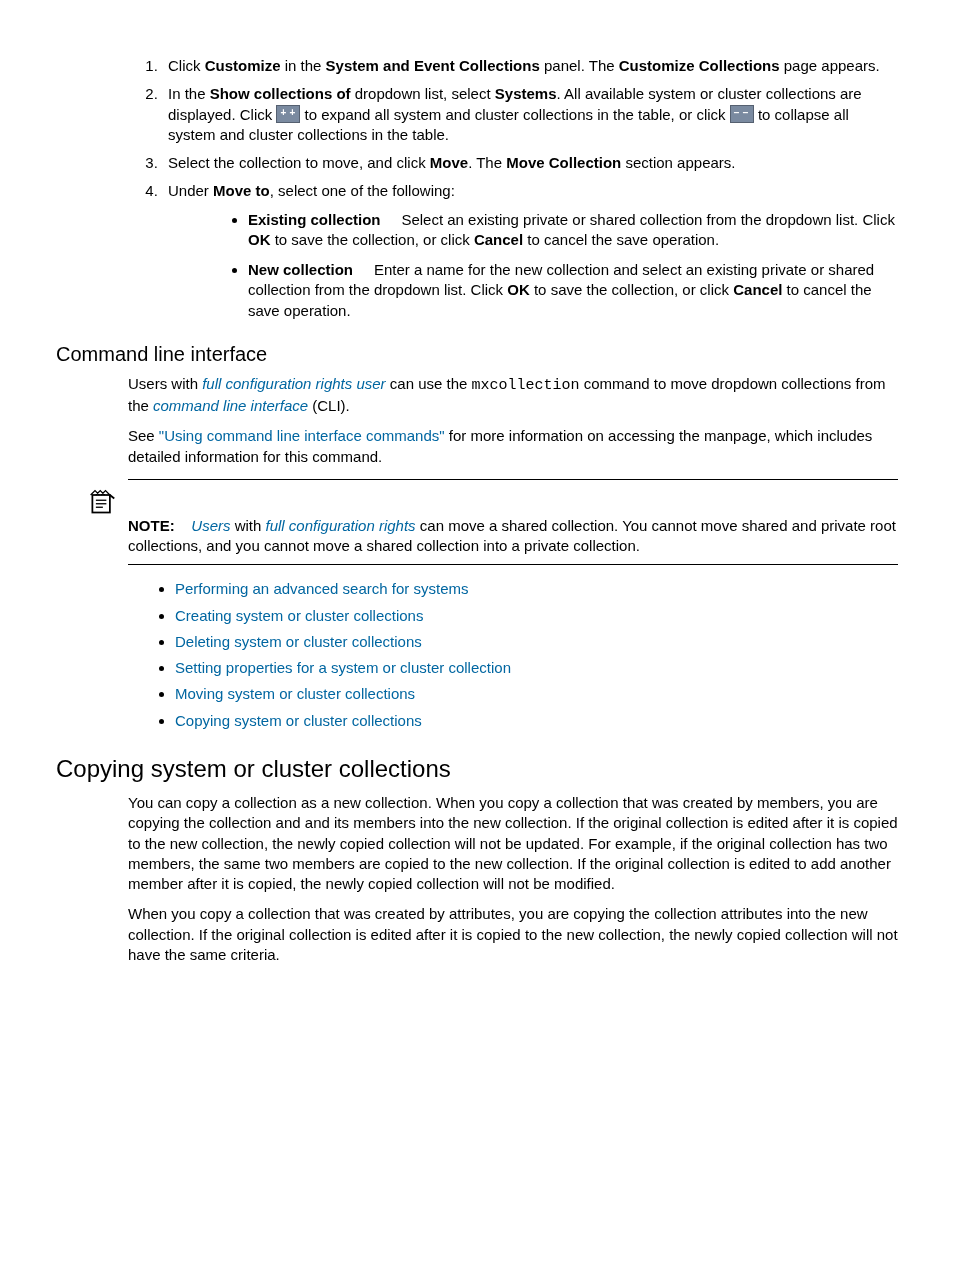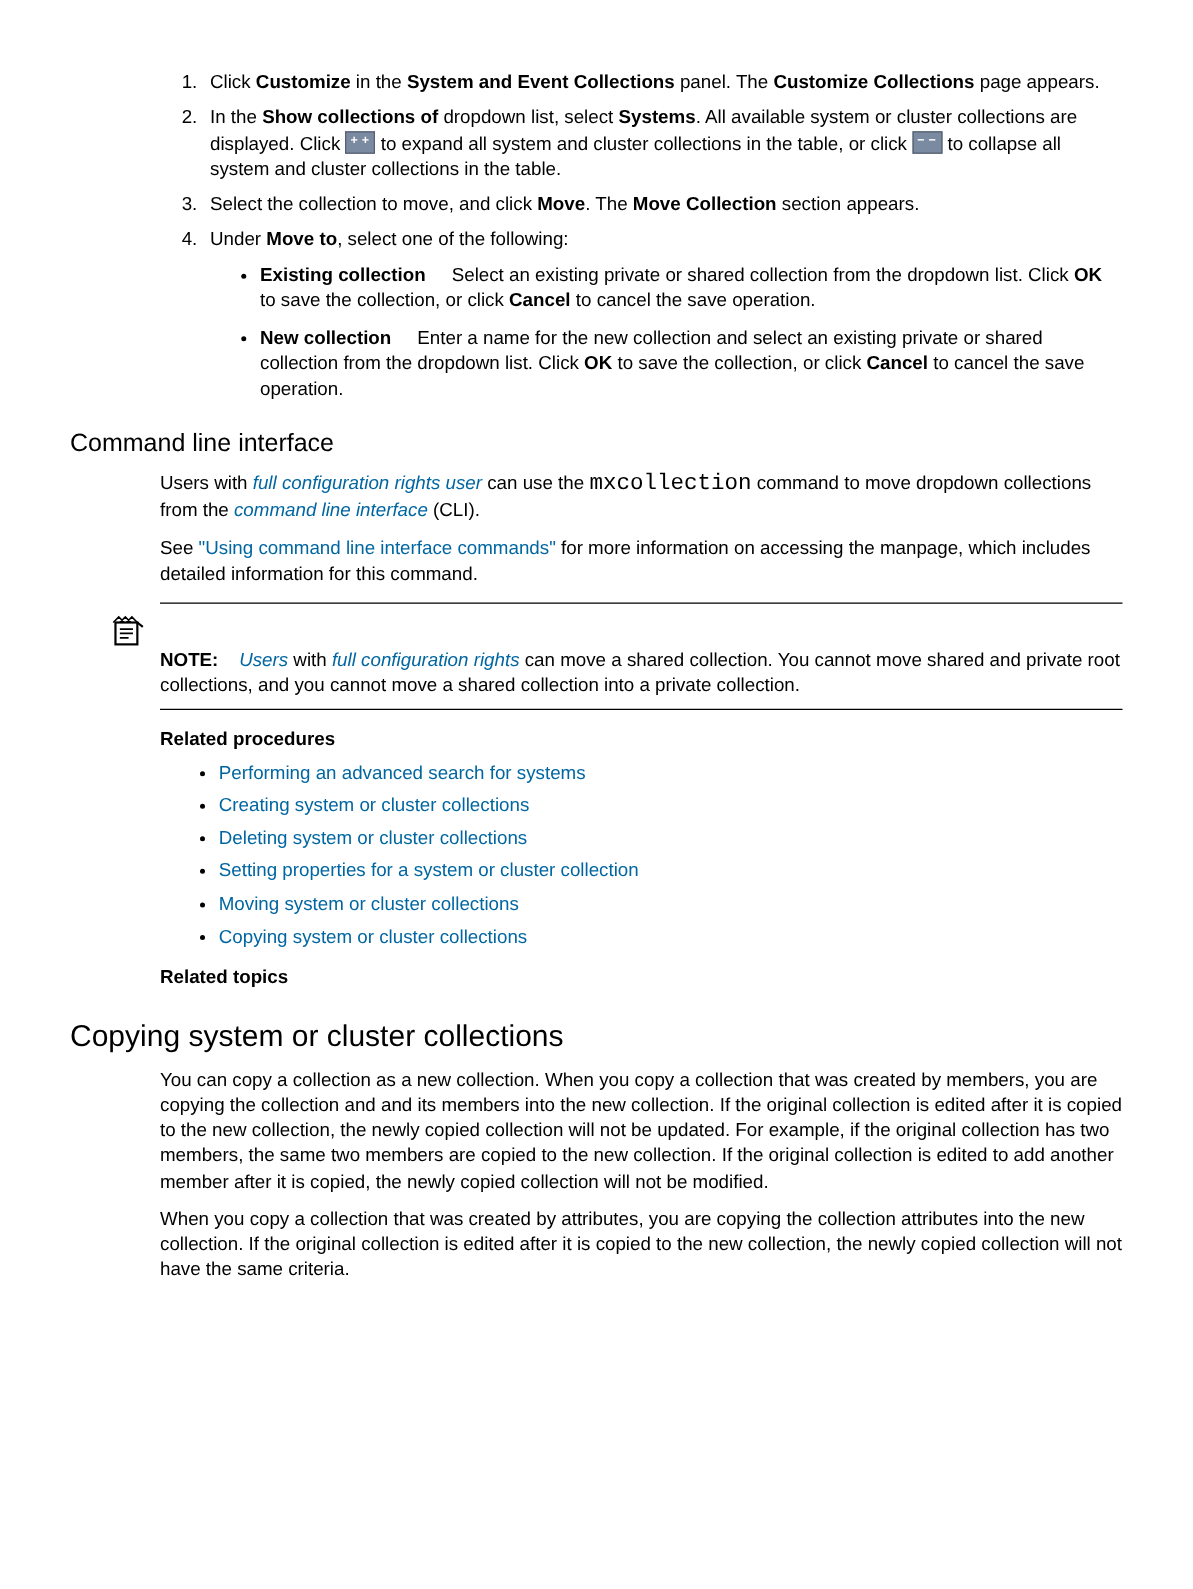--- a/index.html
+++ b/index.html
@@ -22,23 +22,24 @@
     padding-left: 6px;
     margin-bottom: 8px;
   }
   ul.sub-list {
     list-style: disc;
     padding-left: 40px;
     margin: 8px 0 0 0;
   }
   ul.sub-list > li {
     margin-bottom: 10px;
+    margin-left: 40px;
   }
   .bold { font-weight: bold; }
-  .mono { font-family: "Courier New", monospace; font-size: 18px; }
+  .mono { font-family: "Courier New", monospace; font-size: 15px; }
   .italic-link { font-style: italic; color: #0066a1; }
   .link { color: #0066a1; }
   h3.cli {
     font-family: Arial, Helvetica, sans-serif;
     font-size: 20px;
     font-weight: normal;
     margin: 20px 0 6px -72px;
   }
   h2.section {
     font-family: Arial, Helvetica, sans-serif;
@@ -144,29 +145,27 @@
       <path d="M25 8 L30 12" fill="none" stroke="#000" stroke-width="2"></path>
       <line x1="9" y1="14" x2="21" y2="14" stroke="#000" stroke-width="1.5"></line>
       <line x1="9" y1="18" x2="21" y2="18" stroke="#000" stroke-width="1.5"></line>
       <line x1="9" y1="22" x2="17" y2="22" stroke="#000" stroke-width="1.5"></line>
     </svg>
     <div class="note-text">
       <span class="bold">NOTE:</span>&nbsp;&nbsp;&nbsp;&nbsp;<span class="italic-link">Users</span><span> with </span><span class="italic-link">full configuration rights</span><span> can move a shared collection. You cannot move shared and private root collections, and you cannot move a shared collection into a private collection.</span>
     </div>
   </div>
 
-  <div class="rel-head">Related procedures</div>
   <ul class="rel-list">
     <li><span class="link">Performing an advanced search for systems</span></li>
     <li><span class="link">Creating system or cluster collections</span></li>
     <li><span class="link">Deleting system or cluster collections</span></li>
     <li><span class="link">Setting properties for a system or cluster collection</span></li>
     <li><span class="link">Moving system or cluster collections</span></li>
     <li><span class="link">Copying system or cluster collections</span></li>
   </ul>
 
-  <div class="rel-head">Related topics</div>
 
   <h2 class="section">Copying system or cluster collections</h2>
   <p class="para">You can copy a collection as a new collection. When you copy a collection that was created by members, you are copying the collection and and its members into the new collection. If the original collection is edited after it is copied to the new collection, the newly copied collection will not be updated. For example, if the original collection has two members, the same two members are copied to the new collection. If the original collection is edited to add another member after it is copied, the newly copied collection will not be modified.</p>
   <p class="para">When you copy a collection that was created by attributes, you are copying the collection attributes into the new collection. If the original collection is edited after it is copied to the new collection, the newly copied collection will not have the same criteria.</p>
 
 </div>
 
 </body></html>

